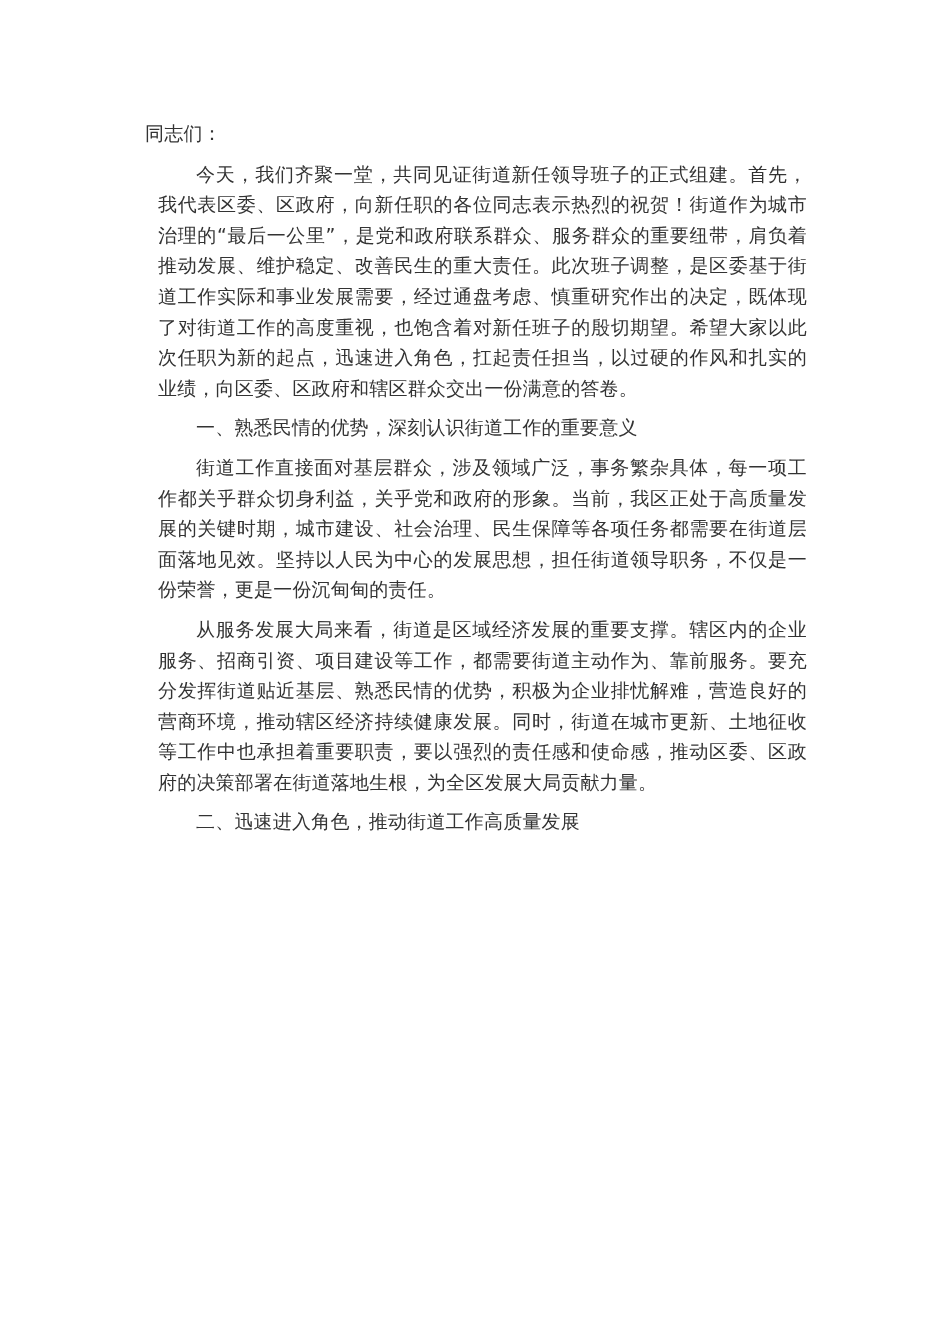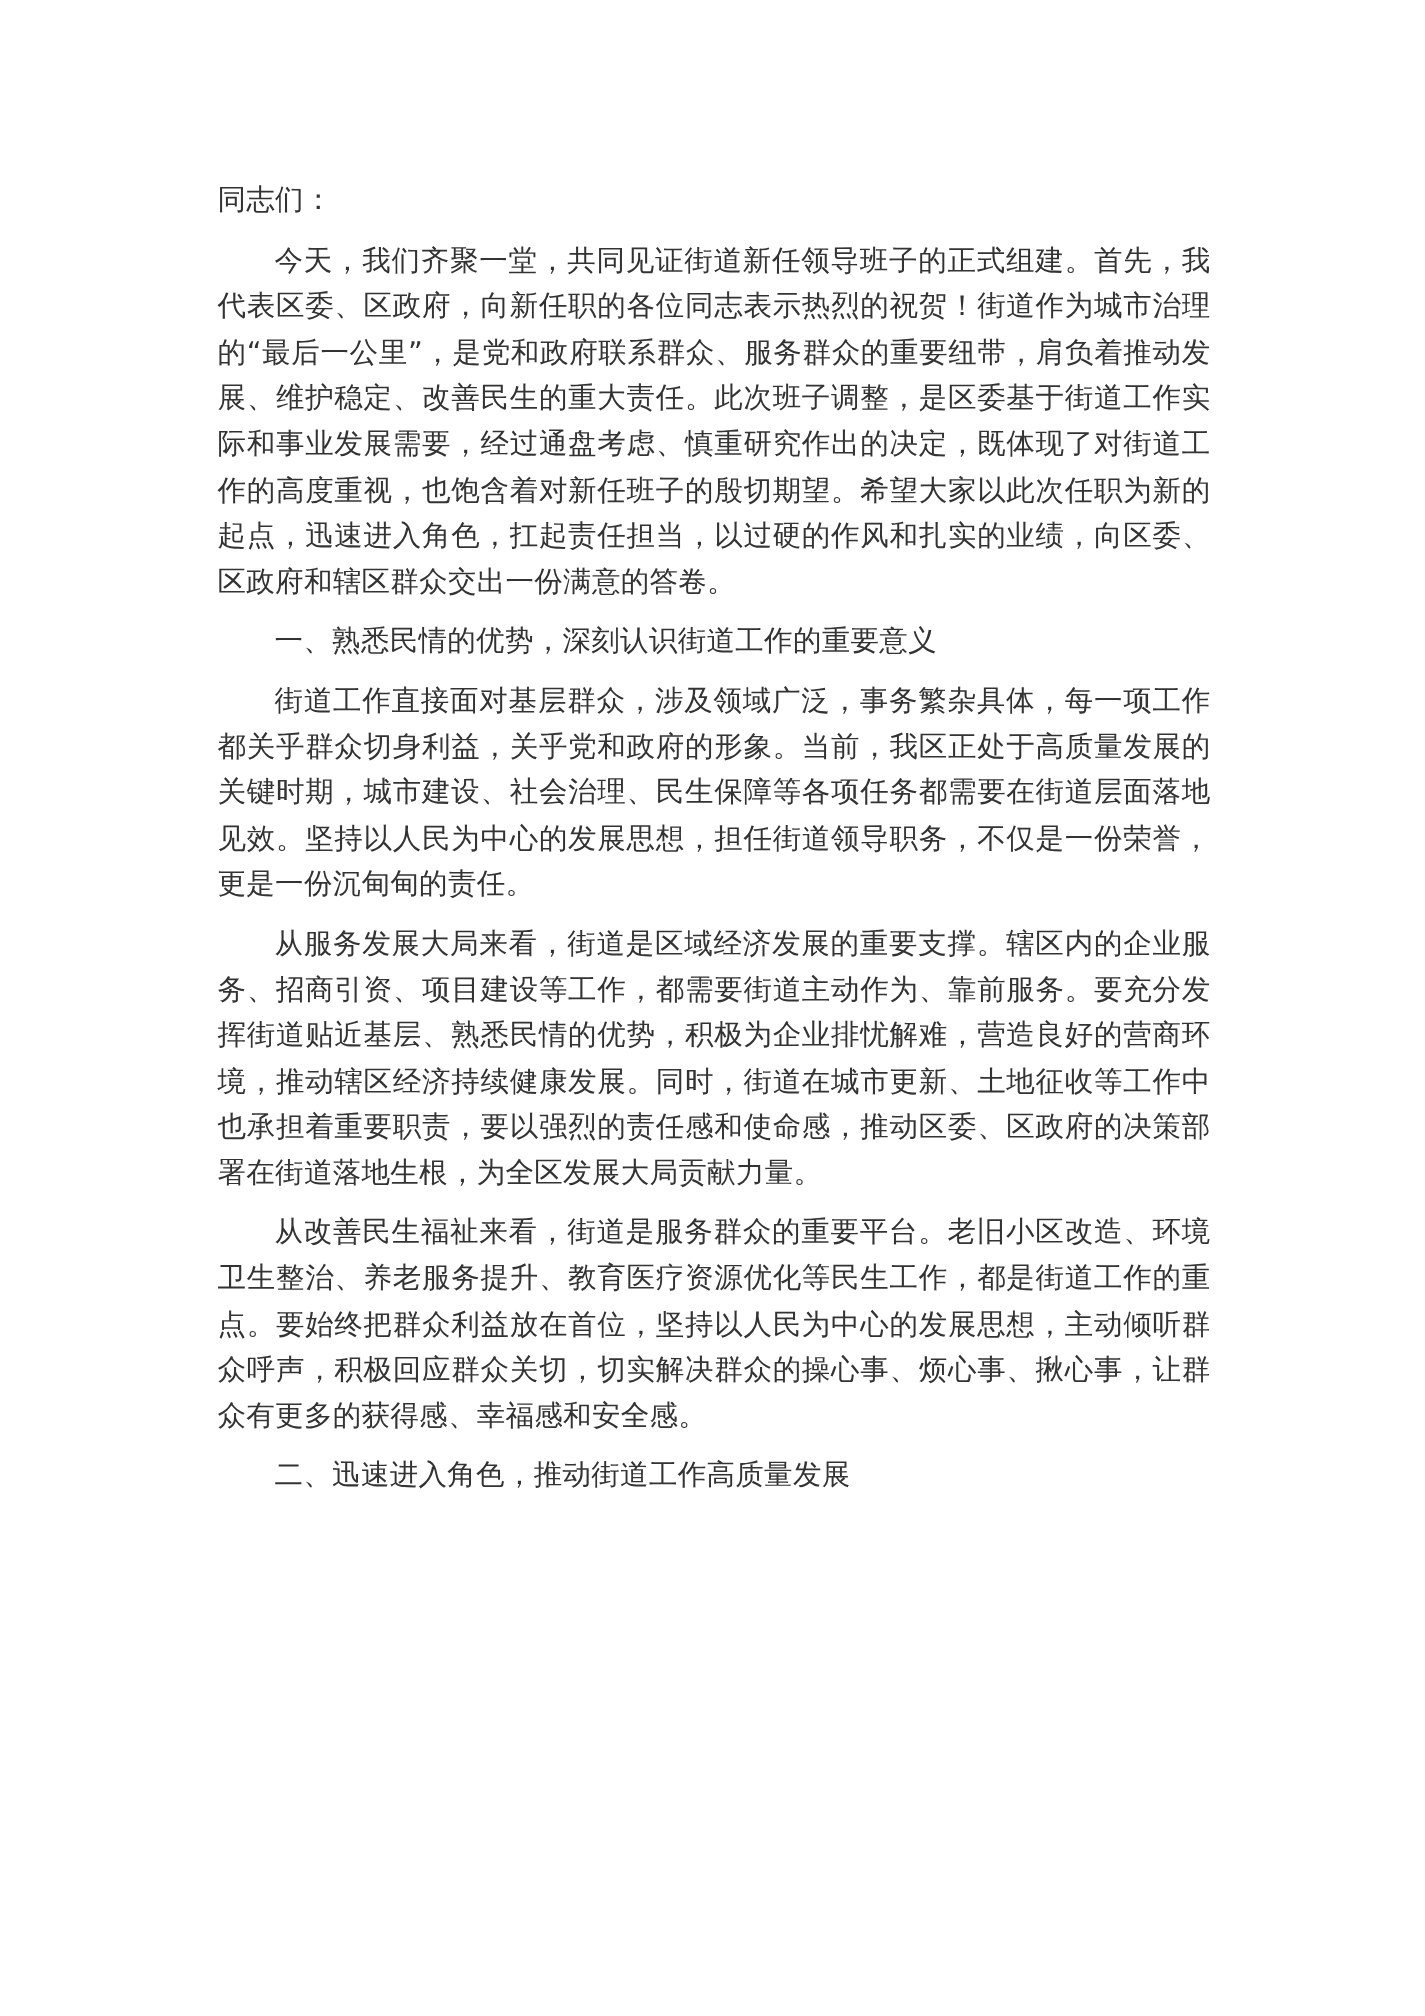--- a/index.html
+++ b/index.html
@@ -23,28 +23,27 @@
     }
     .para {
       font-size: 19px;
       line-height: 30.6px;
       margin: 0 0 9px 0;
       text-align: justify;
       text-justify: inter-ideograph;
       letter-spacing: 0.2px;
       word-break: break-all;
     }
-    .para.indent { text-indent: 38px; }
+    .para.indent { text-indent: 38px; margin-left: 13px; }
     .salutation { margin-bottom: 10px; }
     .heading { margin-top: 2px; margin-bottom: 9px; }
   </style>
 </head>
 <body>
 
 <div class="page">
   <p class="para salutation">同志们：</p>
   <p class="para indent">今天，我们齐聚一堂，共同见证街道新任领导班子的正式组建。首先，我代表区委、区政府，向新任职的各位同志表示热烈的祝贺！街道作为城市治理的“最后一公里”，是党和政府联系群众、服务群众的重要纽带，肩负着推动发展、维护稳定、改善民生的重大责任。此次班子调整，是区委基于街道工作实际和事业发展需要，经过通盘考虑、慎重研究作出的决定，既体现了对街道工作的高度重视，也饱含着对新任班子的殷切期望。希望大家以此次任职为新的起点，迅速进入角色，扛起责任担当，以过硬的作风和扎实的业绩，向区委、区政府和辖区群众交出一份满意的答卷。</p>
   <p class="para indent heading">一、熟悉民情的优势，深刻认识街道工作的重要意义</p>
   <p class="para indent">街道工作直接面对基层群众，涉及领域广泛，事务繁杂具体，每一项工作都关乎群众切身利益，关乎党和政府的形象。当前，我区正处于高质量发展的关键时期，城市建设、社会治理、民生保障等各项任务都需要在街道层面落地见效。坚持以人民为中心的发展思想，担任街道领导职务，不仅是一份荣誉，更是一份沉甸甸的责任。</p>
   <p class="para indent">从服务发展大局来看，街道是区域经济发展的重要支撑。辖区内的企业服务、招商引资、项目建设等工作，都需要街道主动作为、靠前服务。要充分发挥街道贴近基层、熟悉民情的优势，积极为企业排忧解难，营造良好的营商环境，推动辖区经济持续健康发展。同时，街道在城市更新、土地征收等工作中也承担着重要职责，要以强烈的责任感和使命感，推动区委、区政府的决策部署在街道落地生根，为全区发展大局贡献力量。</p>
-  <p class="para indent">从改善民生福祉来看，街道是服务群众的重要平台。老旧小区改造、环境卫生整治、养老服务提升、教育医疗资源优化等民生工作，都是街道工作的重点。要始终把群众利益放在首位，坚持以人民为中心的发展思想，主动倾听群众呼声，积极回应群众关切，切实解决群众的操心事、烦心事、揪心事，让群众有更多的获得感、幸福感和安全感。</p>
   <p class="para indent heading">二、迅速进入角色，推动街道工作高质量发展</p>
 </div>
 
 </body></html>

